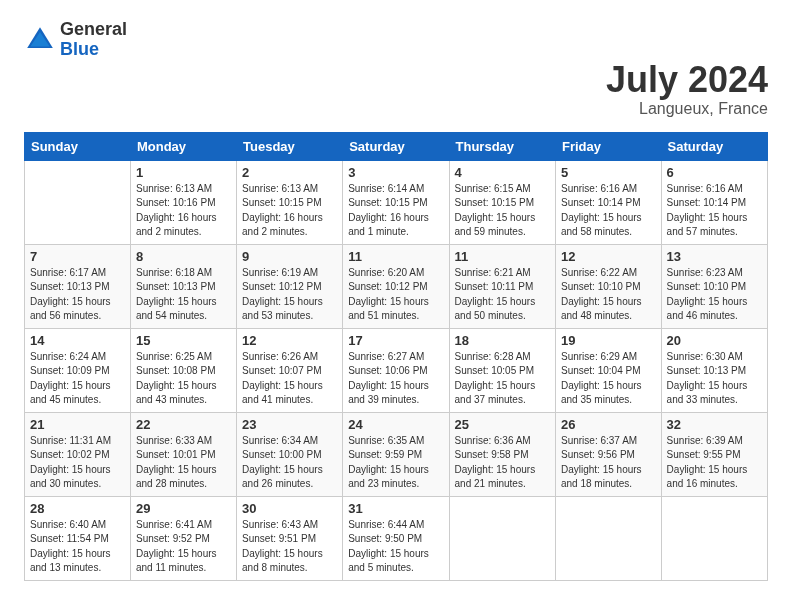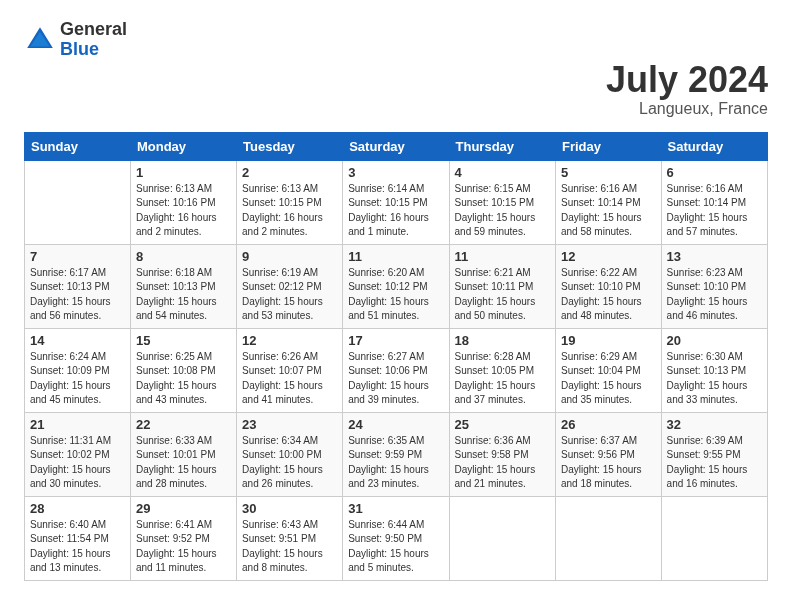--- a/index.html
+++ b/index.html
@@ -194,21 +194,21 @@
           <td>
             <span class="day-num">8</span>
             <div class="day-info">Sunrise: 6:18 AM
 Sunset: 10:13 PM
 Daylight: 15 hours
 and 54 minutes.</div>
           </td>
           <td>
             <span class="day-num">9</span>
             <div class="day-info">Sunrise: 6:19 AM
-Sunset: 02:12 PM
+Sunset: 10:12 PM
 Daylight: 15 hours
 and 53 minutes.</div>
           </td>
           <td>
             <span class="day-num">11</span>
             <div class="day-info">Sunrise: 6:20 AM
 Sunset: 10:12 PM
 Daylight: 15 hours
 and 51 minutes.</div>
           </td>

